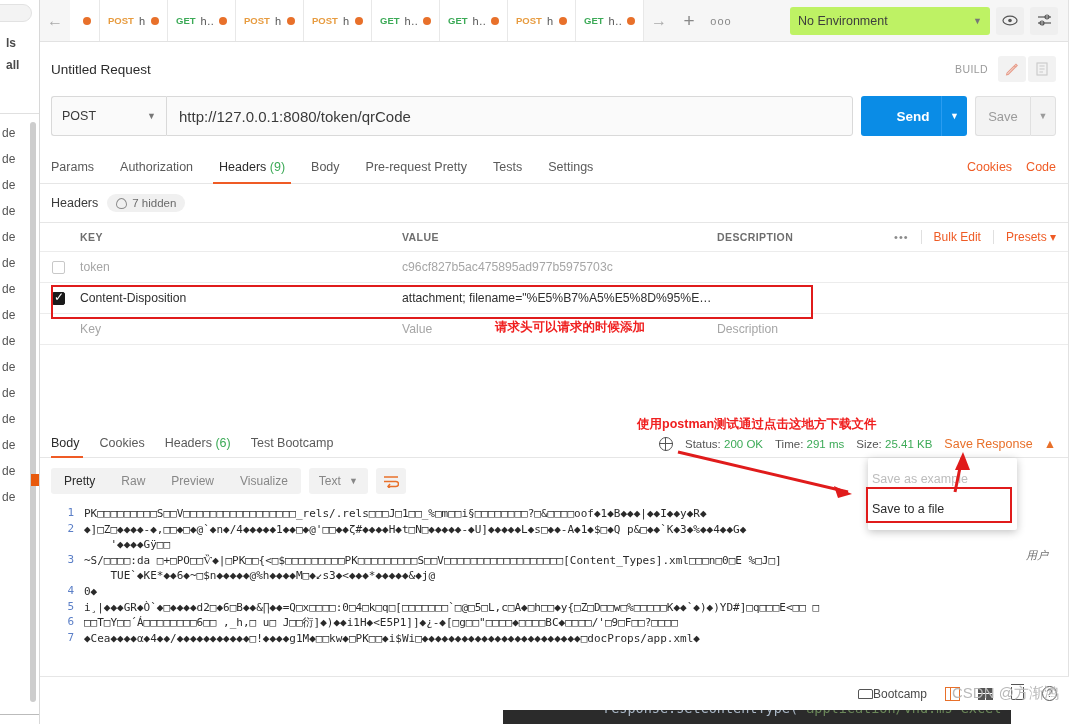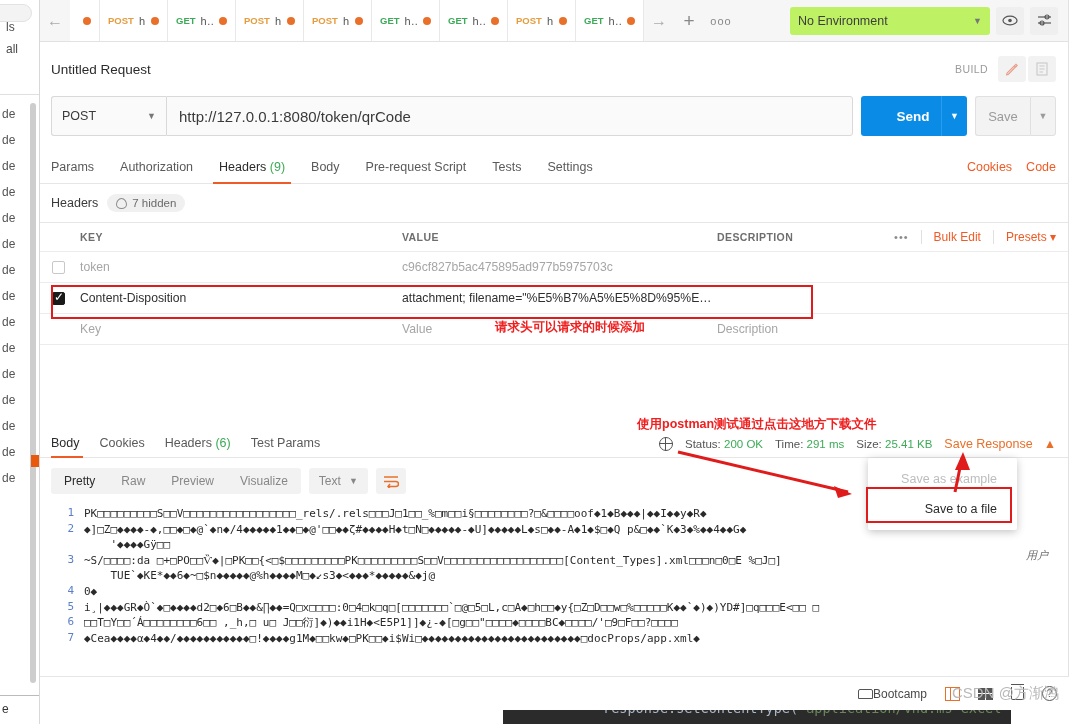--- a/index.html
+++ b/index.html
@@ -5,21 +5,21 @@
   * { box-sizing: border-box; margin:0; padding:0; }
   html,body { width:1069px; height:724px; overflow:hidden; background:#fff;
     font-family:"Liberation Sans", sans-serif; }
   body { position:relative; }
 
   
   .bg-left {
     position:absolute; left:0; top:0; width:40px; height:724px;
     background:#ffffff; border-right:1px solid #d8d8d8; overflow:hidden;
   }
-  .bg-left-top { height:95px; border-bottom:1px solid #e0e0e0; padding-top:16px;}
+  .bg-left-top { height:114px; border-bottom:1px solid #e0e0e0; padding-top:32px;font-weight:bold;}
   .bg-left-top div { font-size:12px; color:#4a4a4a; padding:4px 2px 4px 6px; white-space:nowrap;}
   .bg-left-pill { position:absolute; left:-20px; top:4px; width:52px; height:18px; border-radius:9px; background:#f3f3f3; border:1px solid #e2e2e2;}
   .bg-left-list { position:relative; height:600px; padding-top:6px; }
   .bg-left-list div { font-size:12px; color:#555; padding:6px 2px 6px 2px; white-space:nowrap;}
   .bg-left-scroll { position:absolute; right:3px; top:8px; width:6px; height:580px; background:#cdcdcd; border-radius:3px;}
   .bg-left-bottom { border-top:1px solid #bbb; font-size:12px; color:#333; padding:6px 2px;}
   .bg-left-accent { position:absolute; right:0; top:360px; width:8px; height:5px; background:#e8590c; }
 
   
   .bg-right {
@@ -197,21 +197,21 @@
 
   
   .codebody { position:absolute; left:0; top:76px; right:0; bottom:0; overflow:hidden; }
   .cl { display:flex; font-family:"DejaVu Sans Mono", monospace; font-size:11px; }
   .cl .ln { width:44px; text-align:right; padding-right:10px; color:#5b7fc7; flex:0 0 auto; }
   .cl .tx { color:#2a2a2a; white-space:pre-wrap; word-break:break-all; width:975px; line-height:1.42; }
 
   
   .menu { position:absolute; left:868px; top:458px; width:149px; background:#fff;
     box-shadow:0 2px 9px rgba(0,0,0,.24); border-radius:2px; z-index:6; padding:6px 0;}
-  .menu .mi { font-size:12.5px; padding:8px 20px; color:#2b2b2b; white-space:nowrap;text-align:right;}
+  .menu .mi { font-size:12.5px; padding:8px 4px; color:#2b2b2b; white-space:nowrap;}
   .menu .mi.dis { color:#bdbdbd; }
   .menu-box { position:absolute; left:866px; top:487px; width:146px; height:36px;
     border:2px solid #e01b1b; z-index:7; pointer-events:none;}
 
   
   .anno { position:absolute; z-index:8; }
   .anno-cn2 { left:637px; top:416px; font-size:12.5px; color:#f02020; font-weight:bold; white-space:nowrap;}
   .anno-svg { position:absolute; left:0; top:0; width:1069px; height:724px; z-index:8; pointer-events:none;}
 
   
@@ -391,21 +391,21 @@
   </div>
 
   <div class="reqtabs">
     <div class="rt">Params</div>
     <div class="rt">Authorization</div>
     <div class="rt active">
       <span>Headers</span>
       <span class="cnt">(9)</span>
     </div>
     <div class="rt">Body</div>
-    <div class="rt">Pre-request Script</div>
+    <div class="rt">Pre-request Pretty</div>
     <div class="rt">Tests</div>
     <div class="rt">Settings</div>
     <div class="right">
       <span>Cookies</span>
       <span>Code</span>
     </div>
   </div>
 
   <div class="hsub">
     <span class="lbl">Headers</span>
@@ -462,21 +462,21 @@
   </div>
 
   <div class="resp">
     <div class="resp-tabs">
       <div class="rt2 active">Body</div>
       <div class="rt2">Cookies</div>
       <div class="rt2">
         <span>Headers</span>
         <span class="cnt">(6)</span>
       </div>
-      <div class="rt2">Test Params</div>
+      <div class="rt2">Test Bootcamp</div>
 
       <div class="resp-meta">
         <span class="globe"></span>
         <span>
           <span>Status:</span>
           <span class="v">200 OK</span>
         </span>
         <span>
           <span>Time:</span>
           <span class="v">291 ms</span>

